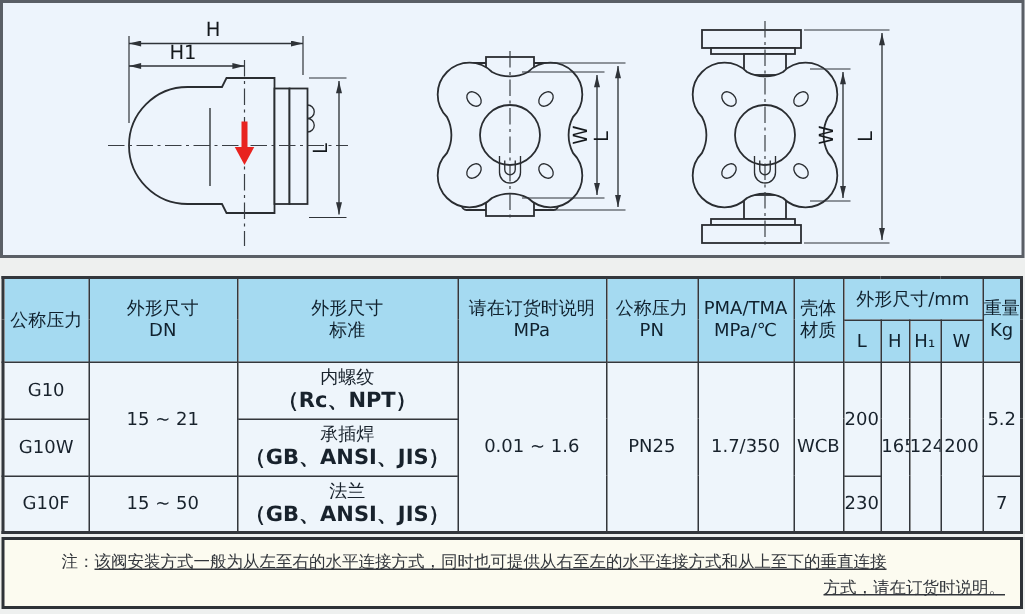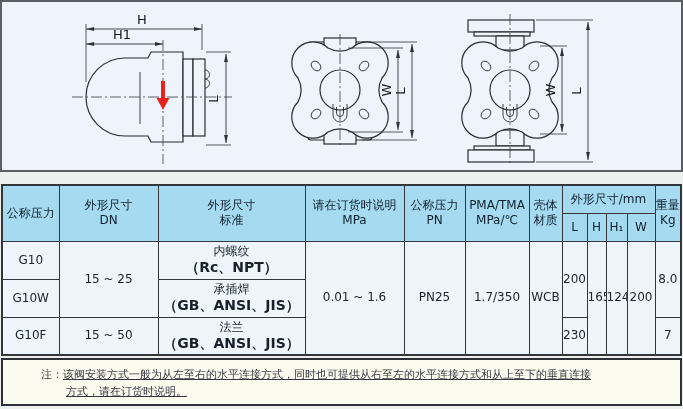--- a/index.html
+++ b/index.html
@@ -55,21 +55,21 @@
     width:681px; height:48px;
     background:#fcfbf0;
     border:2px solid #2e3237;
     padding:6px 10px 0 38px;
     font-size:11px; color:#33373c;
     line-height:1.55;
     text-decoration:underline;
   }
   .note-line1 { white-space:nowrap; }
   .note-label { display:inline-block; }
-  .note-line2 { padding-left:25px; }
+  .note-line2 { padding-left:25px;text-align:right; }
 </style>
 </head>
 <body>
 
 <div class="drawing-panel">
   <svg width="679" height="168" viewBox="0 0 679 168">
     <defs>
       <marker id="ae" markerWidth="10" markerHeight="6" refX="9" refY="2.2" orient="auto">
         <path d="M0,0 L9,2.2 L0,4.4 Z" fill="#2f3338"></path>
       </marker>
@@ -213,34 +213,34 @@
   </tr>
   <tr class="hrow2">
     <th>L</th>
     <th>H</th>
     <th>H₁</th>
     <th>W</th>
   </tr>
 
   <tr class="brow">
     <td>G10</td>
-    <td rowspan="2">15 ~ 25</td>
+    <td rowspan="2">15 ~ 21</td>
     <td>
       <span>内螺纹</span><br>
       <span class="small">（Rc、NPT）</span>
     </td>
     <td rowspan="3">0.01 ~ 1.6</td>
     <td rowspan="3">PN25</td>
     <td rowspan="3">1.7/350</td>
     <td rowspan="3">WCB</td>
     <td rowspan="2">200</td>
     <td rowspan="3">165</td>
     <td rowspan="3">124</td>
     <td rowspan="3">200</td>
-    <td rowspan="2">8.0</td>
+    <td rowspan="2">5.2</td>
   </tr>
   <tr class="brow">
     <td>G10W</td>
     <td>
       <span>承插焊</span><br>
       <span class="small">（GB、ANSI、JIS）</span>
     </td>
   </tr>
   <tr class="brow">
     <td>G10F</td>

